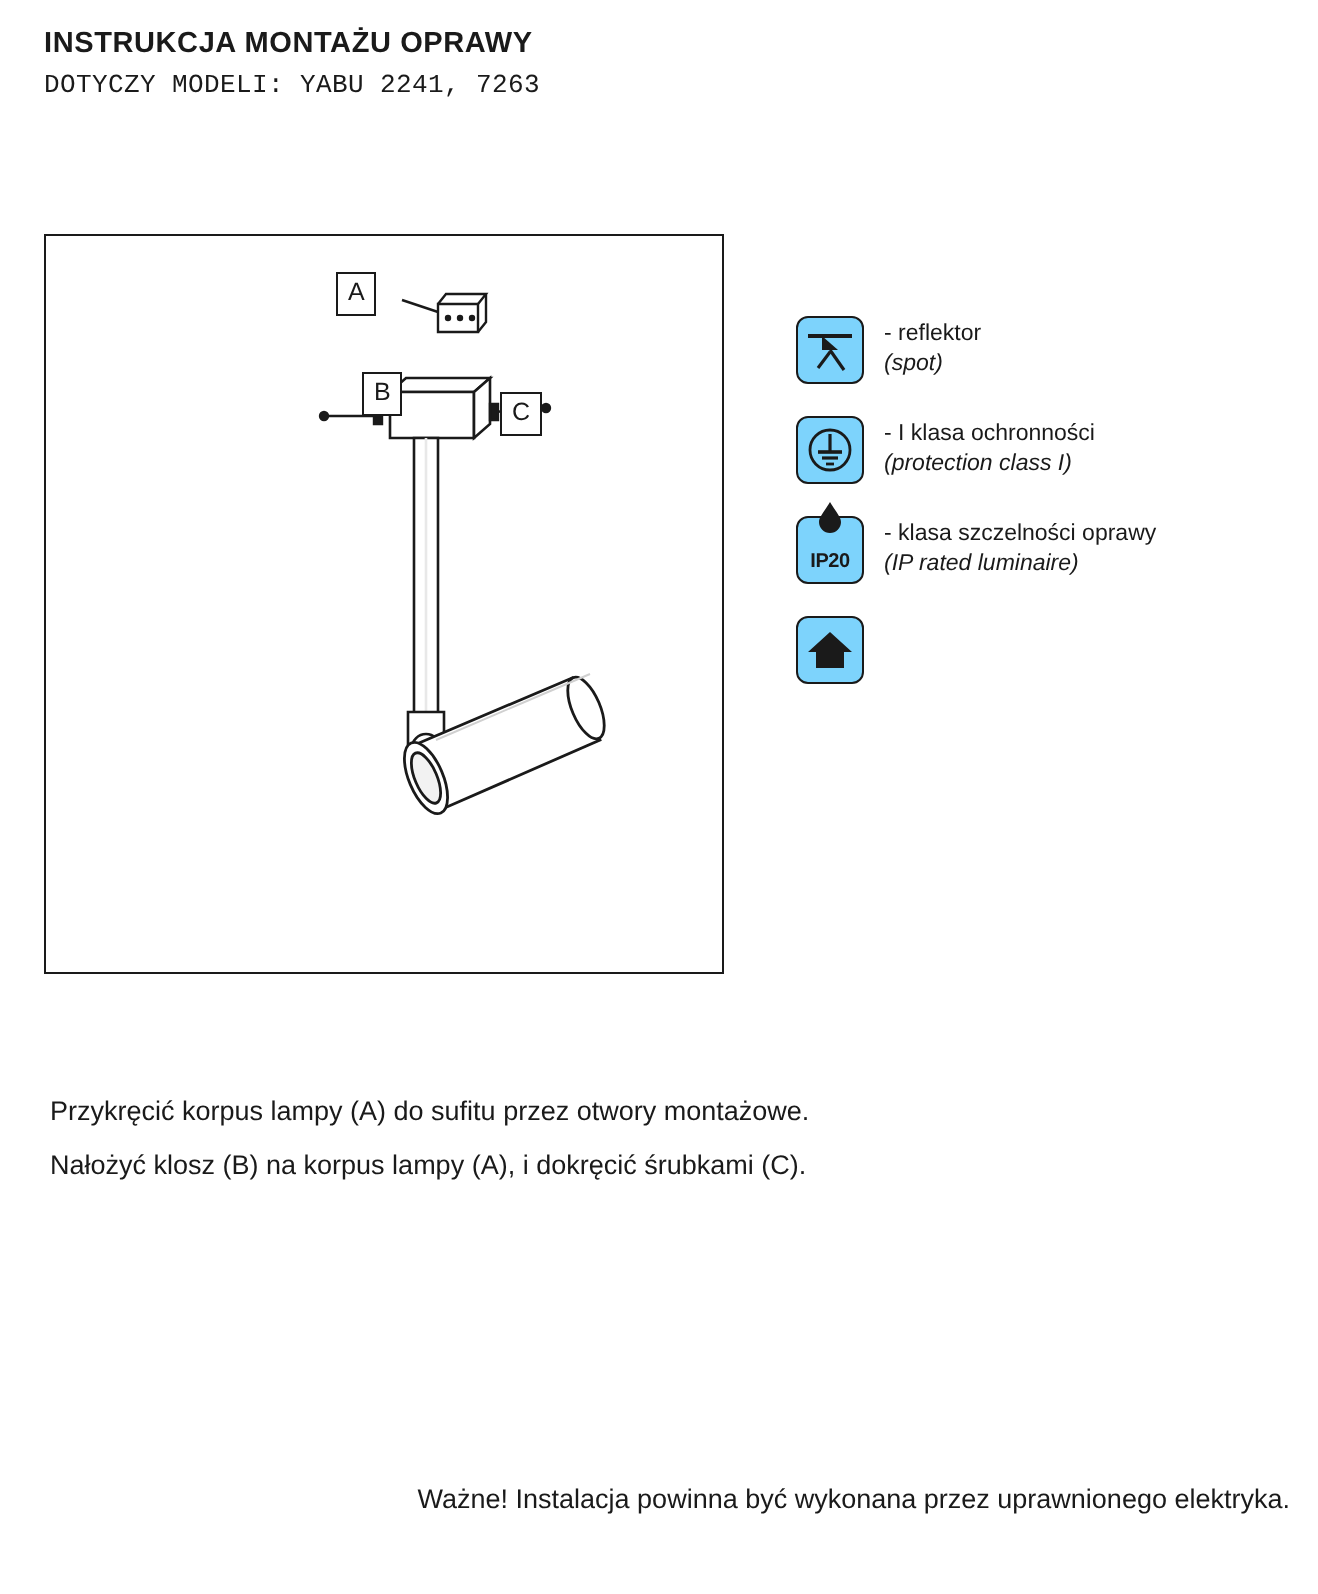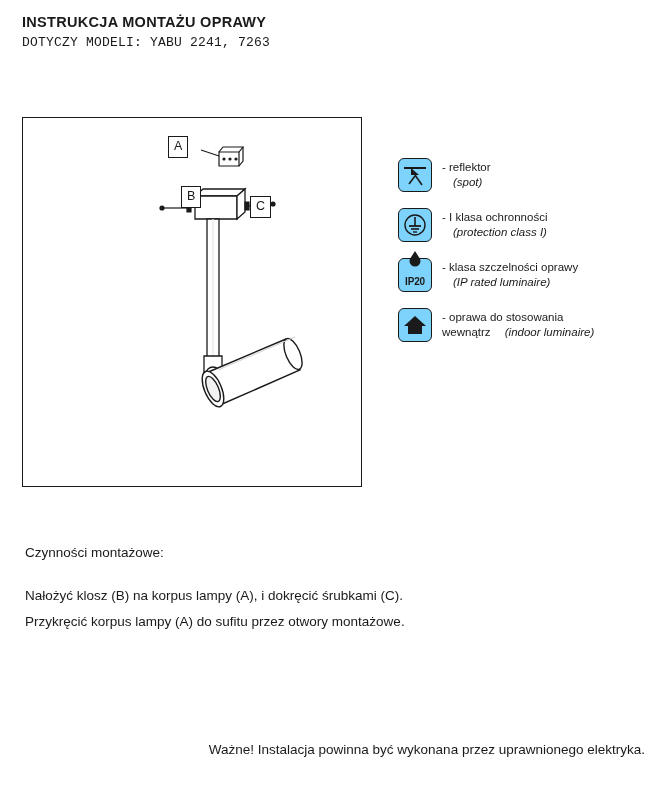--- a/index.html
+++ b/index.html
@@ -90,21 +90,21 @@
     position: relative;
     background: #7dd3fc;
     box-sizing: border-box;
   }
   .legend-text {
     margin-left: 10px;
     font-size: 11.5px;
     line-height: 1.32;
     padding-top: 2px;
   }
-  .legend-text .it { font-style: italic; margin-left: 11px; }
+  .legend-text .it { font-style: italic; }
   .ip-label {
     position: absolute;
     left: 0; right: 0; top: 50%;
     transform: translateY(-50%);
     text-align: center;
     font-size: 10px;
     font-weight: bold;
     letter-spacing: -0.2px;
   }
 
@@ -250,32 +250,24 @@
         <div class="it">(IP rated luminaire)</div>
       </div>
     </div>
 
     <div class="legend-row">
       <div class="legend-icon">
         <svg width="32" height="32" viewBox="0 0 32 32">
           <path d="M16 7 L27 17 L23 17 L23 25 L9 25 L9 17 L5 17 Z" fill="#1a1a1a"></path>
         </svg>
       </div>
-      <div class="legend-text">
-        <div>- oprawa do stosowania</div>
-        <div>
-          <span>wewnątrz</span>
-          <span class="it">(indoor luminaire)</span>
-        </div>
-      </div>
     </div>
 
   </div>
 
   <div class="instructions">
-    <p class="instr-heading">Czynności montażowe:</p>
+    <p class="instr-line">Przykręcić korpus lampy (A) do sufitu przez otwory montażowe.</p>
     <p class="instr-line">Nałożyć klosz (B) na korpus lampy (A), i dokręcić śrubkami (C).</p>
-    <p class="instr-line">Przykręcić korpus lampy (A) do sufitu przez otwory montażowe.</p>
   </div>
 
   <div class="footer-note">Ważne! Instalacja powinna być wykonana przez uprawnionego elektryka.</div>
 
 </div>
 
 </body></html>

